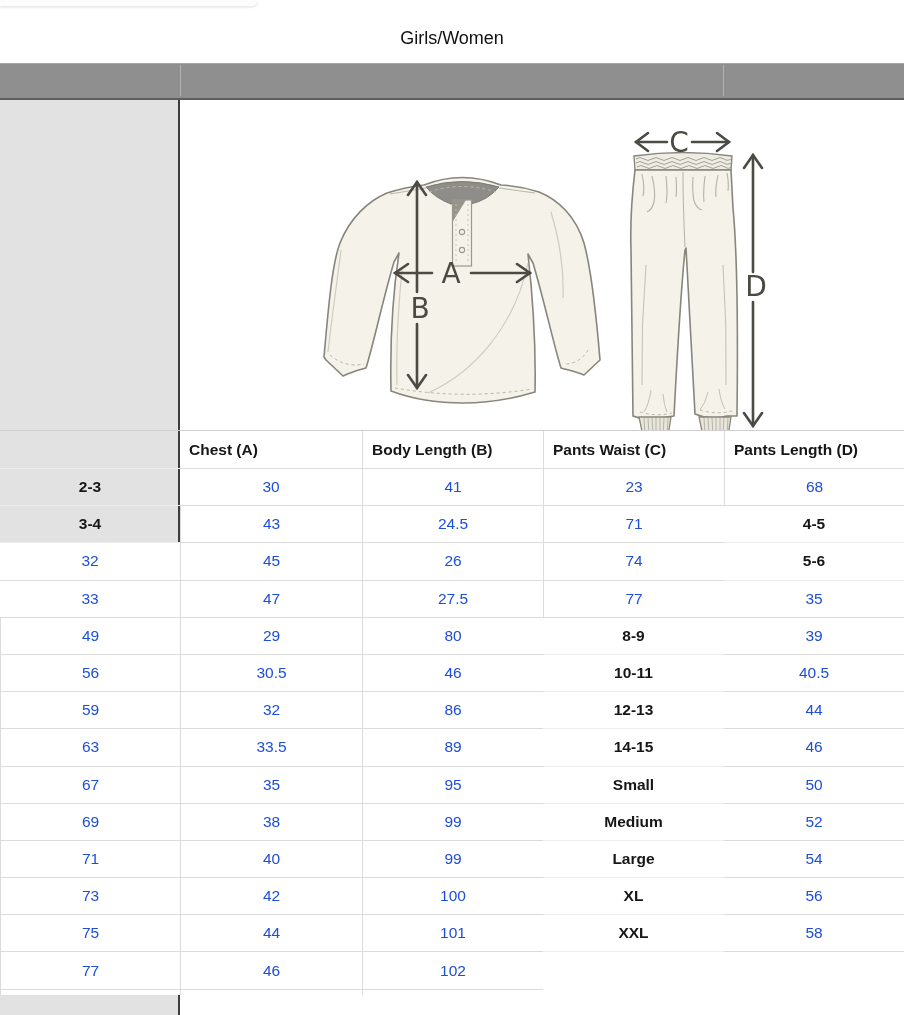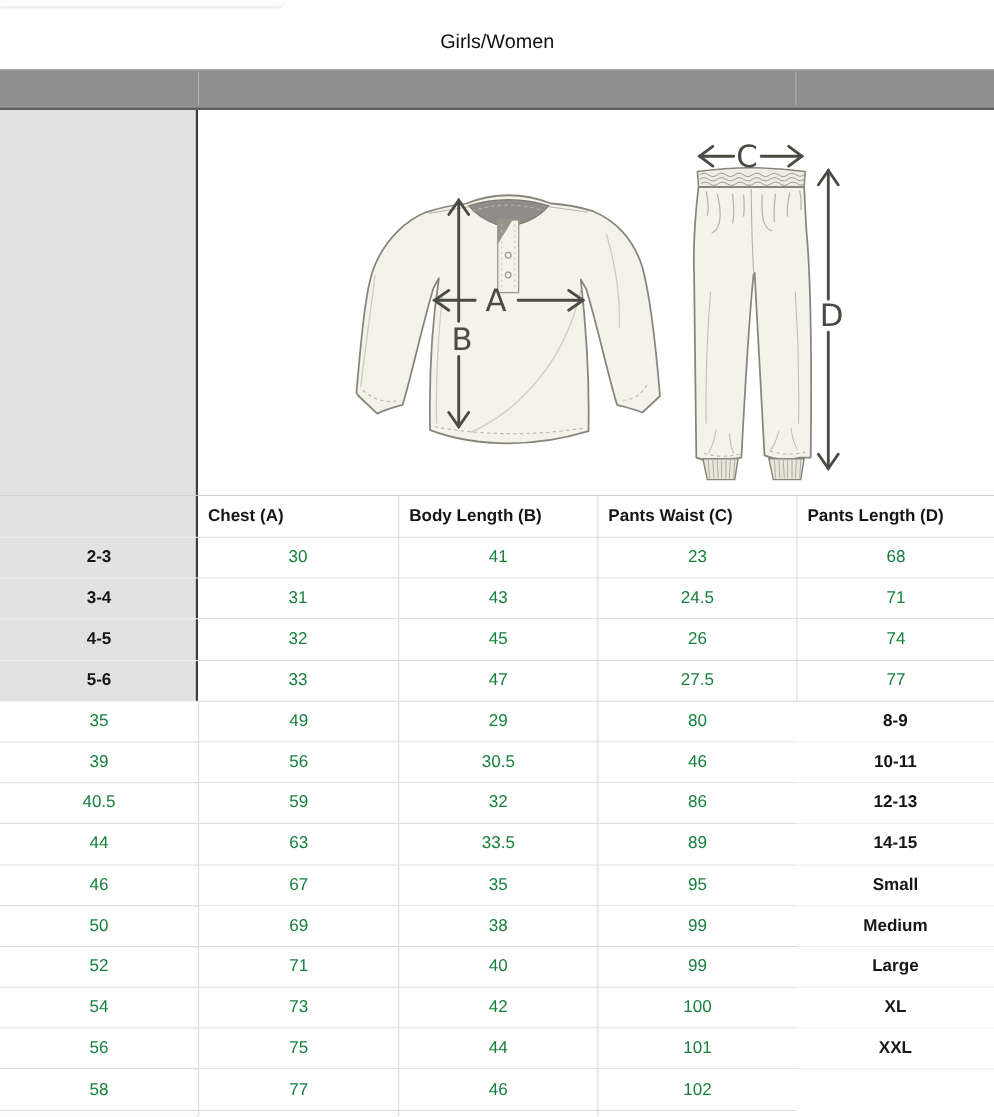--- a/index.html
+++ b/index.html
@@ -19,32 +19,32 @@
     position:absolute;left:0;top:63px;width:904px;height:37px;background:#8f8f8f;
     border-top:1px solid #a6a6a6;border-bottom:2px solid #5e5e5e;box-sizing:border-box;
   }
   .bar-div{position:absolute;top:1px;bottom:2px;width:1px;background:#b2b2b2;}
   .size-col{
     position:absolute;left:0;top:100px;width:180px;height:915px;background:#e2e2e2;
     border-right:2px solid #3d3d3d;box-sizing:border-box;
   }
   .illo{position:absolute;left:180px;top:100px;}
   .grid{
-    position:absolute;left:0;top:450px;width:904px;display:grid;
+    position:absolute;left:0;top:430px;width:904px;display:grid;
     grid-template-columns:180px 182px 181px 181px 180px;
     grid-template-rows:38px repeat(14,37.2px) 5px;
     border-top:1px solid #cfcfcf;box-sizing:border-box;
     font-size:15.5px;
   }
   .cell{display:flex;align-items:center;justify-content:center;box-sizing:border-box;
     background:#ffffff;border-bottom:1px solid #dbdbdb;border-left:1px solid #dbdbdb;}
   .first-data{border-left:none;}
   .hcell{justify-content:flex-start;padding-left:9px;font-weight:bold;}
   .scell{background:transparent;border-left:none;border-bottom:1px solid #ededed;font-weight:bold;}
-  .vcell{font-weight:400;color:#15803d;}
+  .vcell{font-weight:400;color:#1d4ed8;}
   .fcell{border-bottom:none;}
   .fcell.scell{background:transparent;}
   text.marker{font-family:"DejaVu Sans", sans-serif;font-size:28px;fill:#4b4b44;}
 </style>
 </head>
 <body>
 
 <div class="sheet">
 
   <div class="top-artifact"></div>
@@ -177,21 +177,20 @@
     <div class="cell hcell">Pants Waist (C)</div>
     <div class="cell hcell">Pants Length (D)</div>
 
     <div class="cell scell">2-3</div>
     <div class="cell vcell first-data">30</div>
     <div class="cell vcell">41</div>
     <div class="cell vcell">23</div>
     <div class="cell vcell">68</div>
 
     <div class="cell scell">3-4</div>
-    <div class="cell vcell first-data">31</div>
     <div class="cell vcell">43</div>
     <div class="cell vcell">24.5</div>
     <div class="cell vcell">71</div>
 
     <div class="cell scell">4-5</div>
     <div class="cell vcell first-data">32</div>
     <div class="cell vcell">45</div>
     <div class="cell vcell">26</div>
     <div class="cell vcell">74</div>
 

